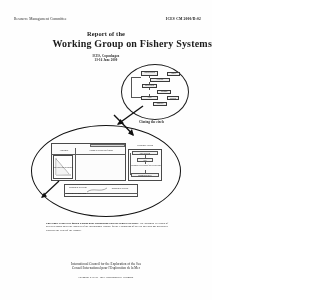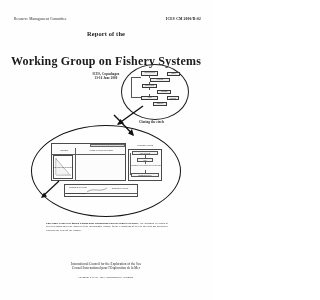--- a/index.html
+++ b/index.html
@@ -25,21 +25,21 @@
     font-size:3.6px;letter-spacing:.1px;
   }
   .hdr .left{color:#2a2a2a;}
   .hdr .right{font-weight:bold;color:#111;letter-spacing:.2px;}
 
   
   .titlewrap{
     position:absolute;top:30px;left:0;right:0;text-align:center;
   }
   .t1{font-size:6.4px;font-weight:bold;line-height:8px;letter-spacing:.15px;}
-  .t2{font-size:12px;font-weight:bold;line-height:9px;letter-spacing:.2px;margin-top:19px;}
+  .t2{font-size:10px;font-weight:bold;line-height:9px;letter-spacing:.2px;margin-top:1px;text-align:right;}
   .sub{margin-top:6px;font-size:3.1px;font-weight:bold;line-height:4.2px;letter-spacing:.1px;color:#222;}
 
   
   .minicircle{
     position:absolute;left:121px;top:64px;width:72px;height:58px;
   }
   .minicircle .ring{
     position:absolute;left:0;top:0;width:68px;height:56px;
     border:0.8px solid #1e1e1e;border-radius:50%;
     box-sizing:border-box;

